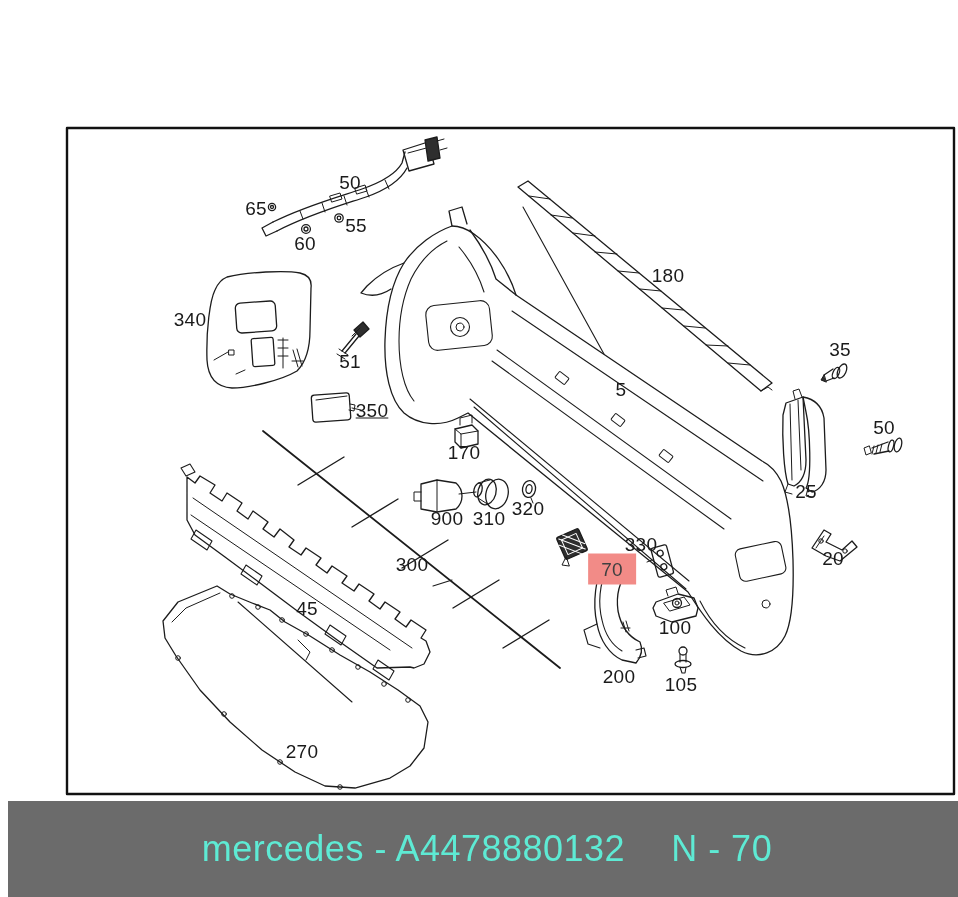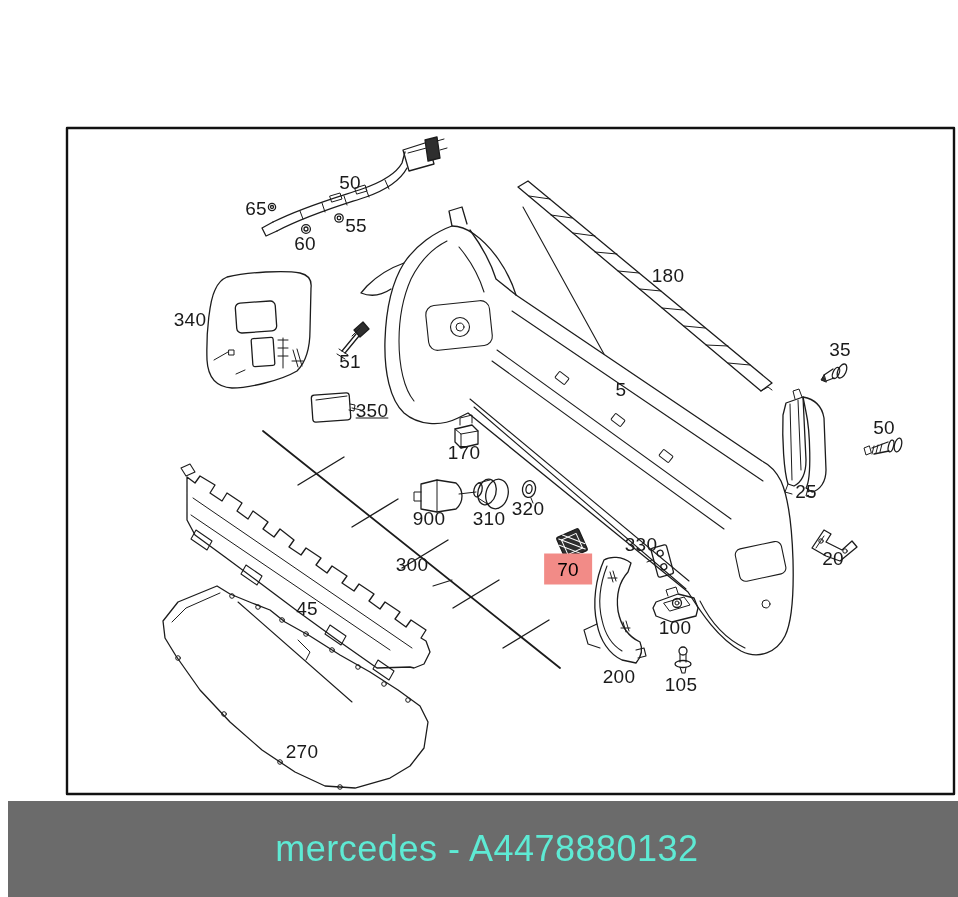--- a/index.html
+++ b/index.html
@@ -7,21 +7,21 @@
     position:relative; width:958px; height:897px; background:#ffffff;
     font-family:"Liberation Sans", sans-serif; overflow:hidden;
   }
   .diagram-svg { position:absolute; left:0; top:0; }
   .part-label {
     position:absolute; transform:translate(-50%,-50%);
     font-size:19px; line-height:1; color:#1a1a1a; white-space:nowrap;
     letter-spacing:0.3px;
   }
   .part-label.highlighted {
-    background:#F28B87; color:#000000; padding:6px 13px;
+    background:#F28B87; color:#404040; padding:6px 13px;margin-left:44px;
   }
   .footer {
     position:absolute; left:8px; top:801px; width:958px; height:96px;
     background:#6B6B6B; color:#5eead4;
     display:flex; align-items:center; justify-content:center; gap:46px;
     font-size:36px; letter-spacing:0.5px;text-align:right;
   }
 </style>
 </head>
 <body>
@@ -249,30 +249,31 @@
   <div class="part-label" style="left:356px; top:225px;">55</div>
   <div class="part-label" style="left:190px; top:319px;">340</div>
   <div class="part-label" style="left:350px; top:361px;">51</div>
   <div class="part-label" style="left:372px; top:410px;text-decoration:underline;">350</div>
   <div class="part-label" style="left:668px; top:275px;">180</div>
   <div class="part-label" style="left:621px; top:389px;">5</div>
   <div class="part-label" style="left:840px; top:349px;">35</div>
   <div class="part-label" style="left:884px; top:427px;">50</div>
   <div class="part-label" style="left:806px; top:491px;">25</div>
   <div class="part-label" style="left:464px; top:452px;">170</div>
-  <div class="part-label" style="left:429px; top:518px;">900</div>
+  <div class="part-label" style="left:447px; top:518px;">900</div>
   <div class="part-label" style="left:489px; top:518px;">310</div>
   <div class="part-label" style="left:528px; top:508px;">320</div>
   <div class="part-label highlighted" style="left:568px; top:569px;">70</div>
   <div class="part-label" style="left:641px; top:544px;">330</div>
   <div class="part-label" style="left:412px; top:564px;">300</div>
   <div class="part-label" style="left:307px; top:608px;">45</div>
   <div class="part-label" style="left:619px; top:676px;">200</div>
   <div class="part-label" style="left:675px; top:627px;">100</div>
   <div class="part-label" style="left:681px; top:684px;">105</div>
   <div class="part-label" style="left:302px; top:751px;">270</div>
   <div class="part-label" style="left:833px; top:558px;">20</div>
 
   <div class="footer">
     <span>mercedes - A4478880132</span>
+    <span>N - 70</span>
   </div>
 
 </div>
 
 </body></html>

